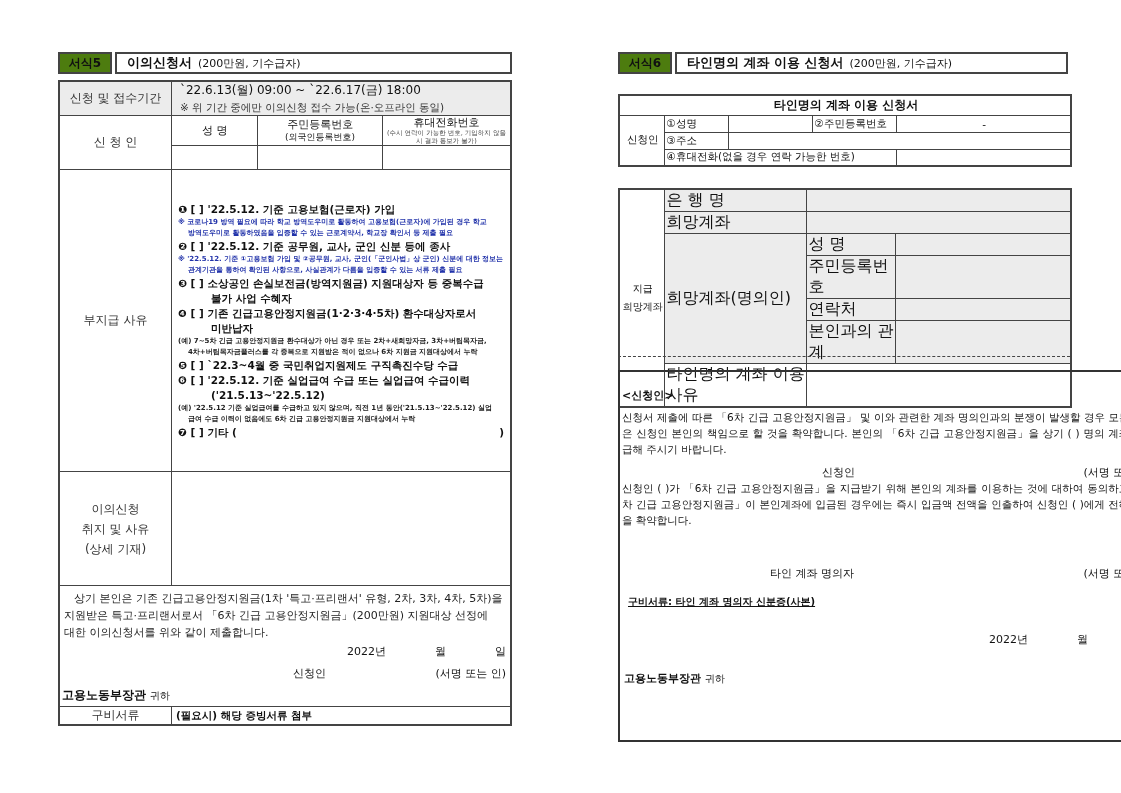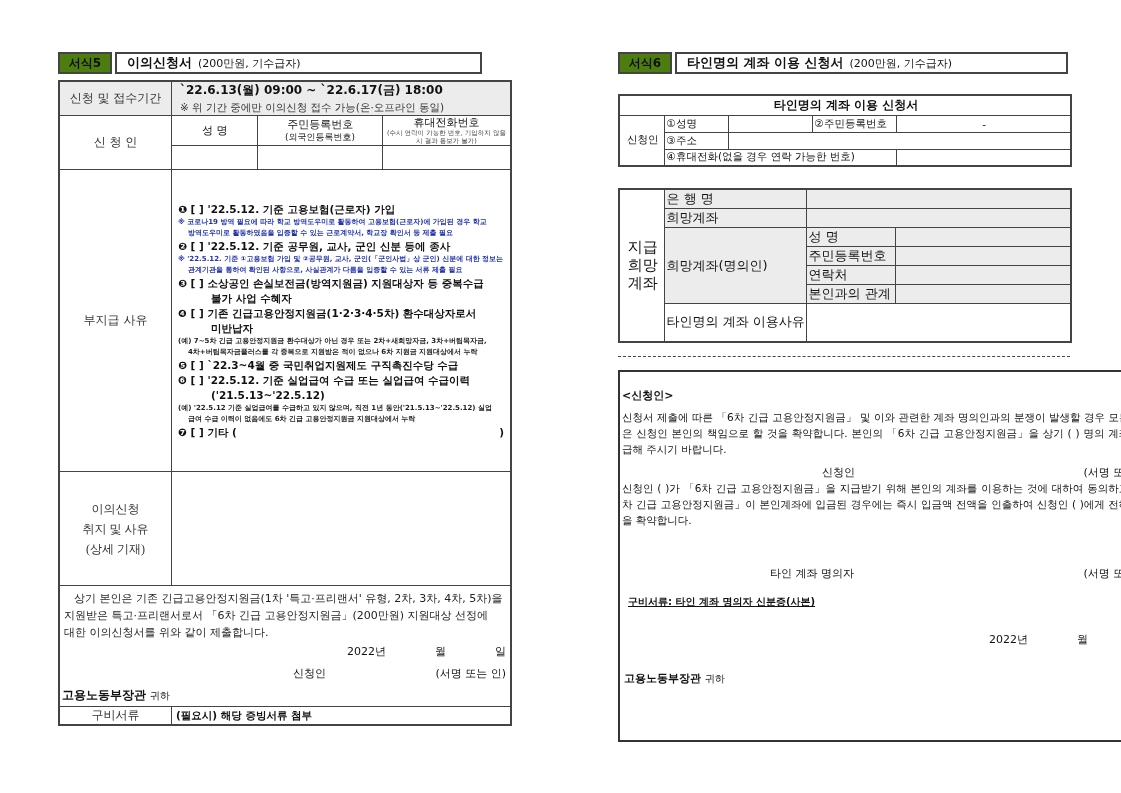--- a/index.html
+++ b/index.html
@@ -18,21 +18,21 @@
 
   
   table { border-collapse: collapse; table-layout: fixed; }
   td { border: 1px solid #444; font-size: 11px; vertical-align: middle; }
   .gray { background: #ececec; }
   .center { text-align: center; }
 
   
   #lt { position: absolute; top: 80px; left: 0; width: 454px; border: 2px solid #444; }
   #lt td.lab { width: 112px; text-align: center; font-size: 12px; color: #333; }
-  .period-main { font-size: 12px; font-weight: bold; padding-left: 8px; }
+  .period-main { font-size: 12px; font-weight: normal; padding-left: 8px; }
   .period-note { font-size: 10.5px; padding-left: 8px; margin-top: 2px; color: #333; }
   .sub-h { font-size: 11px; text-align: center; line-height: 12px; }
   .sub-h small { font-size: 6.5px; display: block; line-height: 8px; color: #444; }
 
   .reasons { padding: 4px 6px 3px 6px; }
   .ri { font-size: 10.5px; font-weight: bold; line-height: 15px; }
   .ri .cont { padding-left: 33px; display: block; }
   .rn { font-size: 7px; color: #2233aa; font-weight: bold; line-height: 11px; padding-left: 0px; }
   .rn .cont { padding-left: 10px; display: block; }
   .ex { font-size: 7px; font-weight: bold; line-height: 11px; color: #222; }
@@ -41,35 +41,35 @@
   .decl { font-size: 11px; line-height: 17px; padding: 4px 4px 0 4px; color: #222; }
   .decl .ind { padding-left: 10px; }
   .row-r { display: flex; justify-content: flex-end; font-size: 11px; line-height: 22px; padding-right: 4px; }
   .addr { font-size: 12px; font-weight: bold; padding: 2px 0 2px 2px; }
   .addr span { font-weight: normal; font-size: 10px; margin-left: 4px; }
 
   
   #rt1 { position: absolute; top: 94px; left: 0; width: 452px; border: 2px solid #444; }
   #rt1 td { height: 17px; font-size: 10.5px; padding-left: 2px; }
   #rt2 { position: absolute; top: 188px; left: 0; width: 452px; border: 2px solid #444; }
-  #rt2 td { font-size: 13px; padding-left: 2px; }
+  #rt2 td { font-size: 16px; padding-left: 2px; }
   .dash { position: absolute; top: 356px; left: 0; width: 452px; border-top: 1px dashed #444; }
   .cbox { position: absolute; top: 370px; left: 0; width: 540px; height: 372px; border: 2px solid #333; padding: 10px 2px; font-size: 10.5px; }
   .cbox .h { font-weight: bold; font-size: 11px; margin: 6px 0 6px 0; }
   .cbox p { line-height: 16px; text-align: justify; }
   .sigline { display: flex; justify-content: space-between; margin-top: 8px; font-size: 11px; }
   .att { font-weight: bold; text-decoration: underline; font-size: 10px; }
 </style>
 </head>
 <body>
 
 <div class="page" id="left">
   <div class="hdr">
     <div class="tag">서식5</div>
-    <div class="tbox" style="width:367px;">
+    <div class="tbox" style="width:397px;">
       <span>이의신청서</span>
       <span class="sub">(200만원, 기수급자)</span>
     </div>
   </div>
 
   <table id="lt">
     <colgroup>
         <col style="width:112px">
         <col style="width:86px">
         <col style="width:124px">
@@ -154,21 +154,21 @@
         </div>
         <div class="ri" style="display:flex;">
           <span>❼</span>&nbsp;
           <span>[   ]</span>&nbsp;
           <span>기타 (</span>
           <span style="flex:1"></span>
           <span>)</span>
         </div>
       </td>
     </tr>
-    <tr style="height:114px;font-family:Liberation Serif, serif;">
+    <tr style="height:114px;">
       <td class="lab" style="line-height:20px;">
         <div>이의신청</div>
         <div>취지 및 사유</div>
         <div>(상세 기재)</div>
       </td>
       <td colspan="3"></td>
     </tr>
     <tr>
       <td colspan="4" style="border-bottom:none;">
         <div class="decl">
@@ -239,21 +239,21 @@
 
   <table id="rt2">
     <colgroup>
         <col style="width:45px">
         <col style="width:142px">
         <col style="width:89px">
         <col style="width:176px">
       </colgroup>
     <tbody>
         <tr style="height:19px;" class="gray">
-      <td rowspan="7" class="center" style="background:#fff;line-height:18px;font-size:15px;margin-top:48px;">
+      <td rowspan="7" class="center" style="background:#fff;line-height:18px;font-size:10px;margin-top:48px;">
         <div>지급</div>
         <div>희망계좌</div>
       </td>
       <td>은 행 명</td>
       <td colspan="2"></td>
     </tr>
     <tr style="height:19px;" class="gray">
       <td>희망계좌</td>
       <td colspan="2"></td>
     </tr>

